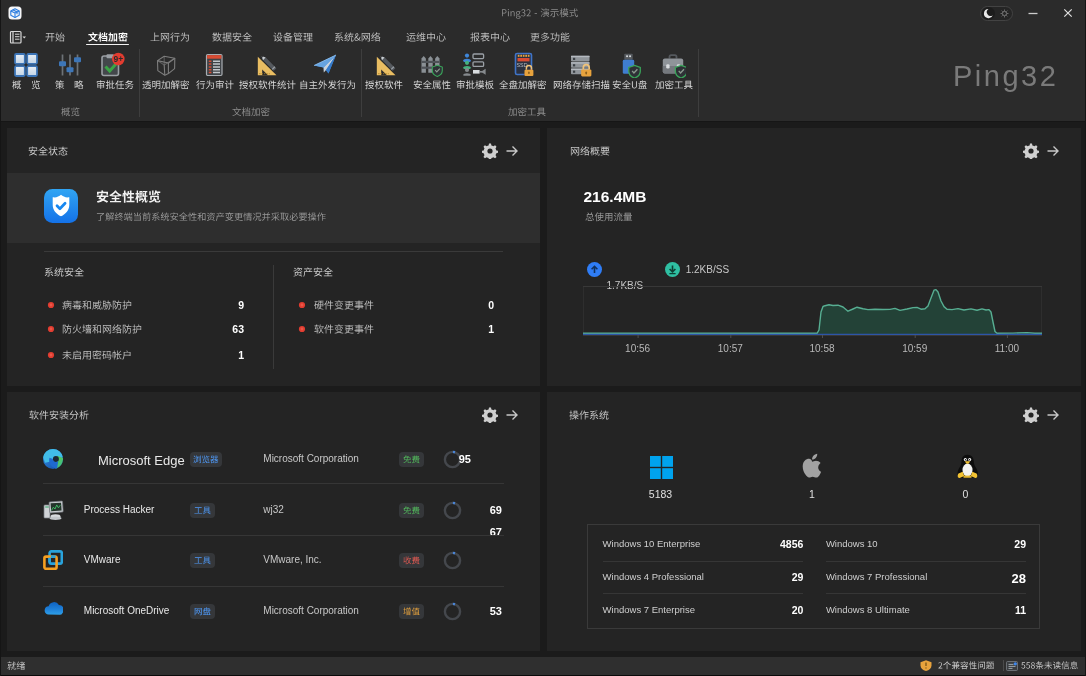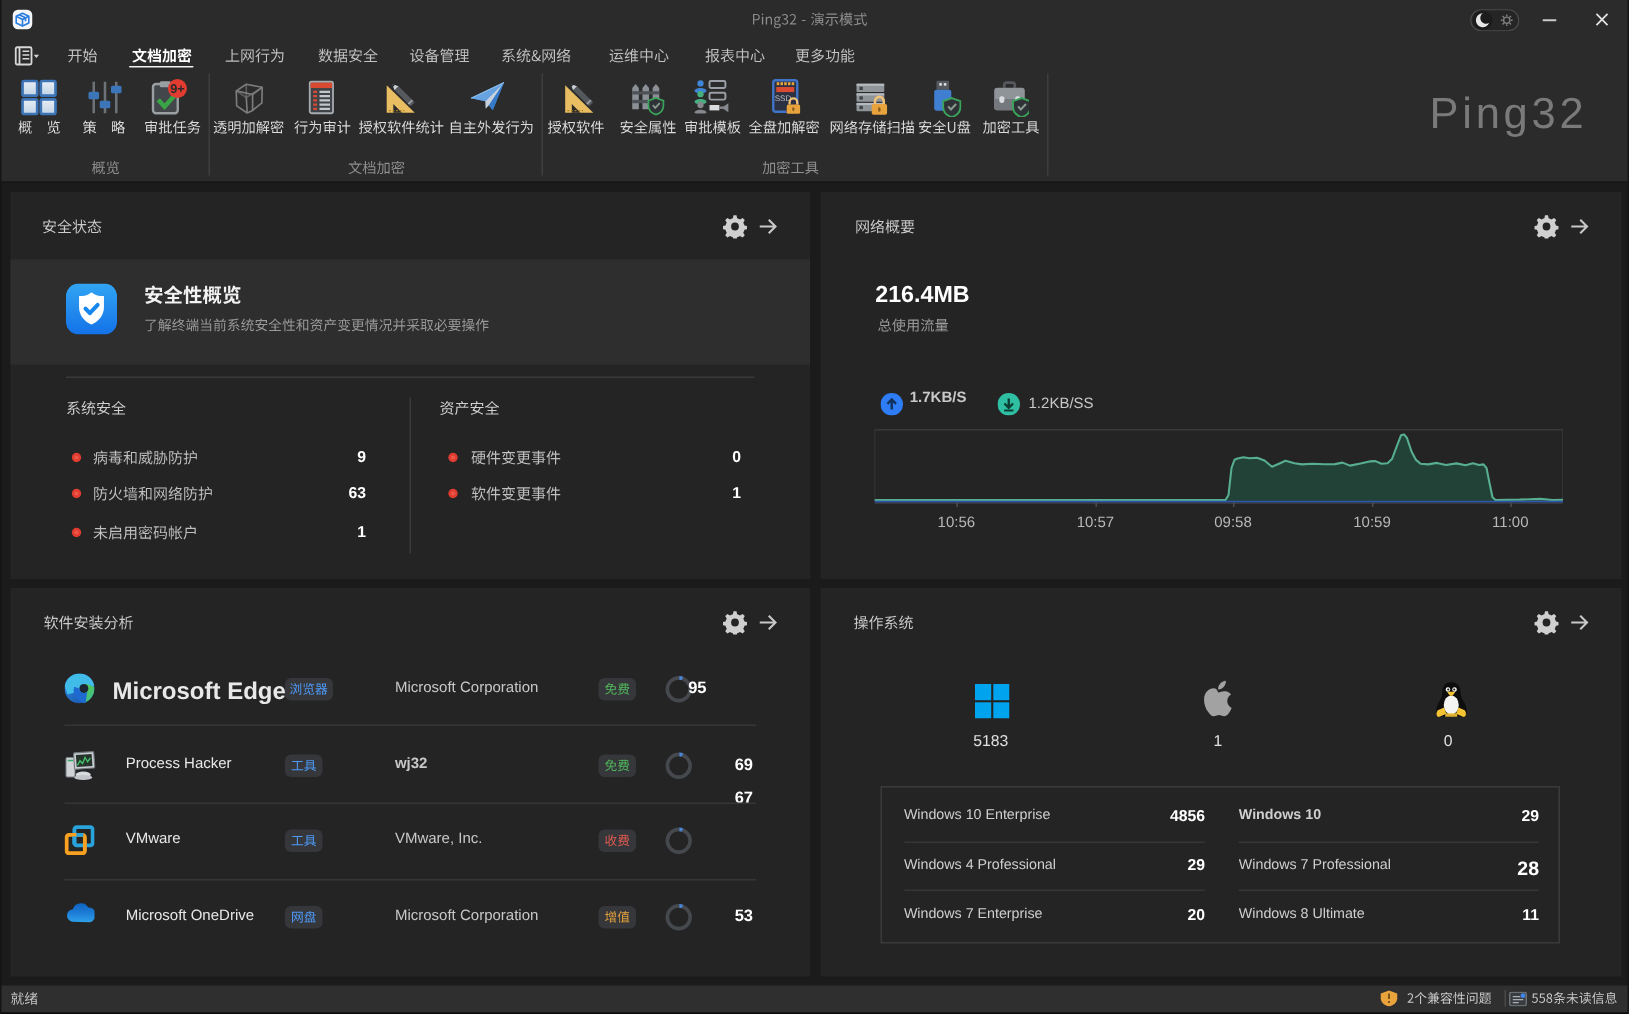--- a/index.html
+++ b/index.html
@@ -467,41 +467,41 @@
 <div style="position:absolute;left:583.5px;top:188.9px;font-size:15.5px;font-weight:bold;color:#ffffff;line-height:1;white-space:nowrap">216.4MB</div>
 <div style="position:absolute;left:584.6px;top:211.6px;">
     <svg width="47.5" height="11.9" viewBox="0 -8.36 47.5 11.9" style="position:absolute;overflow:visible">
       <path transform="translate(0 0.00)" fill="#9a9a9a" d="M7.2 -2.0C7.8 -1.4 8.3 -0.5 8.5 0.1L9.1 -0.3C8.9 -0.9 8.3 -1.7 7.8 -2.3ZM3.9 -2.6C4.5 -2.1 5.3 -1.5 5.6 -1.0L6.1 -1.4C5.8 -1.9 5.1 -2.5 4.4 -3.0ZM2.7 -2.3V-0.3C2.7 0.4 3.0 0.7 4.1 0.7C4.3 0.7 6.0 0.7 6.2 0.7C7.1 0.7 7.3 0.4 7.4 -0.7C7.2 -0.7 6.9 -0.9 6.8 -1.0C6.7 -0.1 6.6 0.0 6.2 0.0C5.8 0.0 4.4 0.0 4.1 0.0C3.5 0.0 3.4 -0.0 3.4 -0.3V-2.3ZM1.3 -2.1C1.1 -1.4 0.8 -0.6 0.4 -0.1L1.1 0.2C1.5 -0.3 1.8 -1.2 2.0 -2.0ZM2.5 -5.4H7.0V-3.7H2.5ZM1.8 -6.1V-3.0H7.8V-6.1H6.2C6.6 -6.5 6.9 -7.1 7.2 -7.7L6.5 -8.0C6.3 -7.4 5.8 -6.6 5.5 -6.1H3.5L4.1 -6.3C3.9 -6.8 3.5 -7.4 3.0 -7.9L2.4 -7.7C2.8 -7.2 3.2 -6.5 3.4 -6.1Z M15.2 -7.9V-6.9H12.5V-6.3H15.2V-5.3H12.8V-2.7H15.1C15.1 -2.2 14.9 -1.7 14.6 -1.2C14.1 -1.6 13.7 -2.0 13.4 -2.5L12.8 -2.3C13.2 -1.7 13.6 -1.2 14.2 -0.8C13.8 -0.4 13.1 -0.0 12.2 0.2C12.3 0.4 12.5 0.6 12.6 0.8C13.6 0.5 14.3 0.1 14.8 -0.4C15.8 0.2 16.9 0.6 18.3 0.8C18.4 0.6 18.6 0.3 18.7 0.1C17.4 -0.0 16.2 -0.4 15.2 -0.9C15.6 -1.4 15.8 -2.1 15.8 -2.7H18.3V-5.3H15.9V-6.3H18.6V-6.9H15.9V-7.9ZM13.5 -4.7H15.2V-3.7L15.2 -3.3H13.5ZM15.9 -4.7H17.6V-3.3H15.9L15.9 -3.7ZM12.1 -8.0C11.6 -6.6 10.7 -5.1 9.7 -4.2C9.8 -4.1 10.0 -3.7 10.1 -3.5C10.5 -3.9 10.8 -4.3 11.1 -4.8V0.8H11.8V-5.8C12.2 -6.5 12.5 -7.1 12.8 -7.8Z M20.5 -7.3V-3.9C20.5 -2.5 20.4 -0.8 19.3 0.3C19.5 0.4 19.8 0.7 19.9 0.8C20.6 0.0 20.9 -1.1 21.1 -2.2H23.4V0.7H24.2V-2.2H26.7V-0.2C26.7 -0.0 26.7 0.0 26.5 0.0C26.3 0.0 25.6 0.0 25.0 0.0C25.1 0.2 25.2 0.5 25.2 0.7C26.1 0.7 26.7 0.7 27.0 0.6C27.3 0.5 27.4 0.3 27.4 -0.2V-7.3ZM21.2 -6.6H23.4V-5.1H21.2ZM26.7 -6.6V-5.1H24.2V-6.6ZM21.2 -4.4H23.4V-2.8H21.1C21.1 -3.2 21.2 -3.5 21.2 -3.9ZM26.7 -4.4V-2.8H24.2V-4.4Z M34.0 -3.4V0.4H34.6V-3.4ZM32.3 -3.4V-2.5C32.3 -1.6 32.2 -0.5 31.0 0.3C31.2 0.4 31.4 0.6 31.5 0.7C32.8 -0.2 32.9 -1.4 32.9 -2.4V-3.4ZM35.7 -3.4V-0.4C35.7 0.2 35.7 0.3 35.9 0.4C36.0 0.6 36.2 0.6 36.4 0.6C36.5 0.6 36.7 0.6 36.9 0.6C37.0 0.6 37.2 0.6 37.3 0.5C37.4 0.4 37.5 0.3 37.6 0.1C37.6 -0.0 37.6 -0.6 37.7 -1.0C37.5 -1.0 37.3 -1.1 37.2 -1.2C37.1 -0.8 37.1 -0.4 37.1 -0.3C37.1 -0.1 37.1 -0.1 37.0 -0.0C37.0 0.0 36.9 0.0 36.8 0.0C36.7 0.0 36.6 0.0 36.5 0.0C36.5 0.0 36.4 0.0 36.4 -0.0C36.3 -0.1 36.3 -0.2 36.3 -0.4V-3.4ZM29.3 -7.4C29.9 -7.0 30.6 -6.5 30.9 -6.1L31.4 -6.7C31.0 -7.0 30.3 -7.5 29.7 -7.9ZM28.9 -4.7C29.5 -4.5 30.2 -4.0 30.6 -3.7L31.0 -4.3C30.6 -4.6 29.9 -5.0 29.3 -5.3ZM29.1 0.2 29.7 0.6C30.3 -0.2 30.9 -1.4 31.4 -2.4L30.9 -2.9C30.4 -1.8 29.6 -0.6 29.1 0.2ZM33.8 -7.8C34.0 -7.5 34.1 -7.1 34.2 -6.7H31.5V-6.1H33.4C33.0 -5.6 32.5 -4.9 32.3 -4.7C32.1 -4.6 31.8 -4.5 31.6 -4.5C31.7 -4.3 31.8 -4.0 31.8 -3.8C32.1 -3.9 32.5 -3.9 36.5 -4.2C36.6 -3.9 36.8 -3.7 36.9 -3.5L37.5 -3.9C37.1 -4.4 36.4 -5.3 35.8 -6.0L35.3 -5.6C35.5 -5.4 35.8 -5.1 36.0 -4.8L33.0 -4.6C33.4 -5.0 33.8 -5.6 34.2 -6.1H37.5V-6.7H35.0C34.9 -7.1 34.7 -7.6 34.5 -8.0Z M40.4 -6.3H45.1V-5.8H40.4ZM40.4 -7.2H45.1V-6.7H40.4ZM39.7 -7.7V-5.4H45.8V-7.7ZM38.5 -5.0V-4.4H47.0V-5.0ZM40.2 -2.6H42.4V-2.0H40.2ZM43.1 -2.6H45.4V-2.0H43.1ZM40.2 -3.5H42.4V-3.0H40.2ZM43.1 -3.5H45.4V-3.0H43.1ZM38.4 -0.0V0.5H47.1V-0.0H43.1V-0.6H46.3V-1.1H43.1V-1.6H46.1V-4.0H39.5V-1.6H42.4V-1.1H39.2V-0.6H42.4V-0.0Z"></path>
     </svg>
   </div>
 <svg style="position:absolute;left:586.5px;top:262.0px;" width="15" height="15" viewBox="0 0 15 15">
     <circle cx="7.5" cy="7.5" r="7.5" fill="#2f7df6"></circle>
     <path d="M7.5 11 V4.6 M4.6 7.2 L7.5 4.3 L10.4 7.2" stroke="#10315e" stroke-width="1.6" fill="none"></path>
   </svg>
-<div style="position:absolute;left:606.5px;top:261px;font-size:10px;font-weight:bold;color:#c8c8c8;line-height:1;white-space:nowrap">1.7KB/S</div>
+<div style="position:absolute;left:606.5px;top:281px;font-size:10px;font-weight:normal;color:#c8c8c8;line-height:1;white-space:nowrap">1.7KB/S</div>
 <svg style="position:absolute;left:664.5px;top:262.0px;" width="15" height="15" viewBox="0 0 15 15">
     <circle cx="7.5" cy="7.5" r="7.5" fill="#2fbfa2"></circle>
     <path d="M7.5 3.6 V9.6 M4.6 7 L7.5 9.9 L10.4 7" stroke="#0d4034" stroke-width="1.6" fill="none"></path>
     <path d="M4.4 11.6 H10.6" stroke="#0d4034" stroke-width="1.3"></path>
   </svg>
 <div style="position:absolute;left:685.7px;top:264.5px;font-size:10px;font-weight:normal;color:#c8c8c8;line-height:1;white-space:nowrap">1.2KB/SS</div>
 <svg style="position:absolute;left:583.0px;top:286.0px;" width="459" height="53" viewBox="0 0 459 53">
     <rect x="0" y="0.5" width="459" height="49" fill="none" stroke="#383838" stroke-width="1"></rect>
     <path d="M0,47.3 L234,47.3 L236,44 L238,26 L240,20.5 L242,19.7 L246,18.8 L250,19.5 L255,19.2 L260,21 L265,25.2 L270,23 L274,21.2 L280,22.8 L285,23.6 L292,23.2 L300,23.5 L307,23.4 L312,22.4 L317,24.4 L324,23 L330,21.6 L334,21.4 L338,23.2 L342,22.8 L345,20 L348,12 L351,4.2 L353,3.6 L355,6 L358,15 L361,20.6 L364,23.2 L369,23.6 L375,22.6 L381,24 L388,22.9 L394,24.2 L399,22.9 L403,24 L406,23.6 L408,26 L410,36 L412,45.5 L414,47.3 L430,47.1 L444,46.6 L452,47.3 L459,47.2 L459,48.6 L0,48.6 Z" fill="#24453a" fill-opacity="0.92"></path>
     <path d="M0,47.3 L234,47.3 L236,44 L238,26 L240,20.5 L242,19.7 L246,18.8 L250,19.5 L255,19.2 L260,21 L265,25.2 L270,23 L274,21.2 L280,22.8 L285,23.6 L292,23.2 L300,23.5 L307,23.4 L312,22.4 L317,24.4 L324,23 L330,21.6 L334,21.4 L338,23.2 L342,22.8 L345,20 L348,12 L351,4.2 L353,3.6 L355,6 L358,15 L361,20.6 L364,23.2 L369,23.6 L375,22.6 L381,24 L388,22.9 L394,24.2 L399,22.9 L403,24 L406,23.6 L408,26 L410,36 L412,45.5 L414,47.3 L430,47.1 L444,46.6 L452,47.3 L459,47.2" stroke="#57ae92" stroke-width="1.4" fill="none" stroke-linejoin="round"></path>
     <path d="M0 48.4 H459" stroke="#2d55a8" stroke-width="1.1"></path>
     <path d="M55.10000000000002 49 v3" stroke="#4f4f4f" stroke-width="1"></path>
     <path d="M147.79999999999995 49 v3" stroke="#4f4f4f" stroke-width="1"></path>
     <path d="M239.5 49 v3" stroke="#4f4f4f" stroke-width="1"></path>
     <path d="M332.20000000000005 49 v3" stroke="#4f4f4f" stroke-width="1"></path>
     <path d="M424.4 49 v3" stroke="#4f4f4f" stroke-width="1"></path>
   </svg>
 <div style="position:absolute;left:637.6px;transform:translateX(-50%);top:343.5px;font-size:10px;font-weight:normal;color:#b8b8b8;line-height:1;white-space:nowrap">10:56</div>
 <div style="position:absolute;left:730.3px;transform:translateX(-50%);top:343.5px;font-size:10px;font-weight:normal;color:#b8b8b8;line-height:1;white-space:nowrap">10:57</div>
-<div style="position:absolute;left:822.0px;transform:translateX(-50%);top:343.5px;font-size:10px;font-weight:normal;color:#b8b8b8;line-height:1;white-space:nowrap">09:58</div>
+<div style="position:absolute;left:822.0px;transform:translateX(-50%);top:343.5px;font-size:10px;font-weight:normal;color:#b8b8b8;line-height:1;white-space:nowrap">10:58</div>
 <div style="position:absolute;left:914.7px;transform:translateX(-50%);top:343.5px;font-size:10px;font-weight:normal;color:#b8b8b8;line-height:1;white-space:nowrap">10:59</div>
 <div style="position:absolute;left:1006.9px;transform:translateX(-50%);top:343.5px;font-size:10px;font-weight:normal;color:#b8b8b8;line-height:1;white-space:nowrap">11:00</div>
 <div style="position:absolute;left:29.0px;top:410.4px;">
     <svg width="60.0" height="12.5" viewBox="0 -8.80 60.0 12.5" style="position:absolute;overflow:visible">
       <path transform="translate(0 0.00)" fill="#cccccc" d="M5.9 -8.4C5.7 -6.9 5.3 -5.4 4.6 -4.4C4.8 -4.4 5.1 -4.1 5.2 -4.0C5.6 -4.6 5.9 -5.3 6.2 -6.2H8.8C8.6 -5.5 8.4 -4.7 8.3 -4.2L8.9 -4.1C9.1 -4.7 9.4 -5.8 9.6 -6.8L9.1 -6.9L9.0 -6.9H6.4C6.5 -7.3 6.6 -7.8 6.6 -8.3ZM6.6 -5.2V-4.8C6.6 -3.4 6.5 -1.3 4.4 0.3C4.5 0.4 4.8 0.7 4.9 0.8C6.1 -0.1 6.8 -1.2 7.1 -2.3C7.5 -0.9 8.2 0.2 9.2 0.8C9.3 0.6 9.5 0.3 9.7 0.2C8.4 -0.5 7.7 -2.0 7.3 -3.8C7.4 -4.2 7.4 -4.5 7.4 -4.8V-5.2ZM0.9 -3.3C1.0 -3.4 1.3 -3.5 1.7 -3.5H2.8V-2.0L0.4 -1.7L0.6 -0.9L2.8 -1.3V0.8H3.5V-1.4L4.8 -1.6L4.8 -2.3L3.5 -2.1V-3.5H4.7V-4.1H3.5V-5.6H2.8V-4.1H1.7C2.0 -4.8 2.3 -5.7 2.6 -6.5H4.8V-7.2H2.9C3.0 -7.5 3.1 -7.9 3.2 -8.2L2.4 -8.4C2.3 -8.0 2.2 -7.6 2.1 -7.2H0.5V-6.5H1.9C1.6 -5.7 1.4 -5.0 1.2 -4.8C1.1 -4.3 0.9 -4.0 0.7 -4.0C0.8 -3.8 0.9 -3.5 0.9 -3.3Z M13.2 -3.4V-2.7H16.0V0.8H16.8V-2.7H19.5V-3.4H16.8V-5.6H19.1V-6.4H16.8V-8.3H16.0V-6.4H14.7C14.8 -6.8 14.9 -7.3 15.0 -7.8L14.3 -7.9C14.1 -6.6 13.7 -5.3 13.1 -4.5C13.3 -4.4 13.6 -4.2 13.7 -4.1C14.0 -4.5 14.2 -5.0 14.5 -5.6H16.0V-3.4ZM12.7 -8.4C12.1 -6.9 11.3 -5.4 10.3 -4.4C10.4 -4.2 10.7 -3.8 10.8 -3.6C11.1 -4.0 11.4 -4.4 11.7 -4.8V0.8H12.4V-6.0C12.8 -6.7 13.1 -7.4 13.4 -8.2Z M24.1 -8.2C24.3 -7.9 24.5 -7.6 24.6 -7.2H20.9V-5.2H21.7V-6.5H28.3V-5.2H29.1V-7.2H25.5C25.3 -7.6 25.1 -8.1 24.9 -8.4ZM26.6 -3.8C26.2 -3.0 25.8 -2.3 25.2 -1.8C24.5 -2.1 23.8 -2.3 23.1 -2.6C23.4 -2.9 23.6 -3.3 23.9 -3.8ZM23.0 -3.8C22.6 -3.2 22.2 -2.7 21.9 -2.2C22.8 -1.9 23.7 -1.6 24.6 -1.2C23.6 -0.6 22.3 -0.2 20.8 0.1C21.0 0.2 21.2 0.6 21.3 0.8C22.9 0.4 24.3 -0.1 25.4 -0.9C26.6 -0.4 27.8 0.2 28.5 0.7L29.1 0.1C28.4 -0.4 27.2 -1.0 26.0 -1.5C26.6 -2.1 27.1 -2.9 27.4 -3.8H29.4V-4.5H24.3C24.6 -5.0 24.8 -5.5 25.0 -6.0L24.2 -6.1C24.0 -5.6 23.7 -5.0 23.4 -4.5H20.7V-3.8Z M30.7 -7.4C31.1 -7.1 31.7 -6.7 31.9 -6.3L32.4 -6.8C32.1 -7.1 31.6 -7.6 31.1 -7.9ZM34.4 -3.8C34.5 -3.6 34.6 -3.3 34.7 -3.1H30.5V-2.5H34.0C33.1 -1.8 31.7 -1.3 30.4 -1.0C30.5 -0.9 30.7 -0.6 30.8 -0.5C31.4 -0.6 32.0 -0.8 32.6 -1.1V-0.4C32.6 0.0 32.3 0.2 32.1 0.2C32.2 0.4 32.3 0.7 32.3 0.8C32.5 0.7 32.9 0.6 35.8 0.0C35.7 -0.1 35.8 -0.4 35.8 -0.6L33.3 -0.1V-1.4C34.0 -1.7 34.5 -2.1 34.9 -2.5C35.7 -0.8 37.2 0.3 39.2 0.7C39.3 0.5 39.5 0.3 39.6 0.1C38.7 -0.1 37.8 -0.4 37.1 -0.9C37.7 -1.2 38.4 -1.5 38.9 -1.9L38.4 -2.3C38.0 -2.0 37.3 -1.6 36.7 -1.2C36.3 -1.6 35.9 -2.0 35.7 -2.5H39.5V-3.1H35.6C35.5 -3.4 35.3 -3.7 35.1 -4.0ZM36.2 -8.4V-7.0H33.9V-6.4H36.2V-4.8H34.2V-4.1H39.2V-4.8H37.0V-6.4H39.4V-7.0H37.0V-8.4ZM30.4 -4.9 30.6 -4.2 32.7 -5.2V-3.7H33.4V-8.4H32.7V-5.9C31.8 -5.5 31.0 -5.1 30.4 -4.9Z M46.7 -8.2 46.0 -7.9C46.8 -6.5 48.0 -4.8 49.0 -3.9C49.1 -4.1 49.4 -4.4 49.6 -4.6C48.6 -5.3 47.4 -6.9 46.7 -8.2ZM43.2 -8.2C42.7 -6.7 41.6 -5.3 40.4 -4.4C40.6 -4.3 41.0 -4.0 41.1 -3.8C41.4 -4.1 41.6 -4.3 41.9 -4.6V-3.9H43.8C43.6 -2.2 43.0 -0.6 40.6 0.2C40.8 0.4 41.0 0.6 41.1 0.8C43.7 -0.1 44.3 -1.9 44.6 -3.9H47.3C47.2 -1.4 47.0 -0.4 46.8 -0.1C46.7 -0.0 46.6 -0.0 46.4 -0.0C46.1 -0.0 45.5 -0.0 44.9 -0.1C45.0 0.1 45.1 0.5 45.1 0.7C45.8 0.7 46.4 0.7 46.7 0.7C47.0 0.7 47.3 0.6 47.5 0.3C47.8 -0.1 48.0 -1.2 48.1 -4.3C48.1 -4.4 48.1 -4.6 48.1 -4.6H41.9C42.8 -5.5 43.5 -6.7 44.0 -8.0Z M54.8 -7.3V-4.2C54.8 -2.8 54.7 -0.9 53.8 0.4C54.0 0.5 54.3 0.7 54.4 0.8C55.4 -0.6 55.5 -2.7 55.5 -4.2V-4.3H57.4V0.8H58.1V-4.3H59.6V-5.0H55.5V-6.8C56.7 -7.0 58.0 -7.3 59.0 -7.7L58.4 -8.3C57.5 -7.9 56.1 -7.5 54.8 -7.3ZM52.1 -8.4V-6.3H50.6V-5.5H52.0C51.7 -4.2 51.0 -2.6 50.3 -1.8C50.5 -1.6 50.6 -1.3 50.7 -1.1C51.2 -1.7 51.7 -2.8 52.1 -3.9V0.8H52.8V-4.1C53.2 -3.6 53.6 -2.9 53.7 -2.6L54.2 -3.2C54.0 -3.5 53.2 -4.6 52.8 -5.0V-5.5H54.3V-6.3H52.8V-8.4Z"></path>
     </svg>
   </div>
 <svg style="position:absolute;left:482.0px;top:406.7px;" width="16" height="16" viewBox="0 0 16 16">
     <path fill="#cfcfcf" d="M7 0.5 h2 l0.4 2 a5 5 0 0 1 1.9 0.8 l1.8-1 1.4 1.4 -1 1.8 a5 5 0 0 1 0.8 1.9 l2 0.4 v2 l-2 0.4 a5 5 0 0 1 -0.8 1.9 l1 1.8 -1.4 1.4 -1.8-1 a5 5 0 0 1 -1.9 0.8 l-0.4 2 h-2 l-0.4-2 a5 5 0 0 1 -1.9-0.8 l-1.8 1 -1.4-1.4 1-1.8 a5 5 0 0 1 -0.8-1.9 l-2-0.4 v-2 l2-0.4 a5 5 0 0 1 0.8-1.9 l-1-1.8 1.4-1.4 1.8 1 a5 5 0 0 1 1.9-0.8 Z"></path>
     <circle cx="8" cy="8" r="2.6" fill="#242424"></circle>
@@ -519,21 +519,21 @@
         <stop offset="0" stop-color="#58ca4d"></stop>
         <stop offset="1" stop-color="#3dbd8f"></stop>
       </linearGradient>
     </defs>
     <circle cx="10" cy="10" r="10" fill="url(#egB)"></circle>
     <path d="M0.15 8.3 A10 10 0 0 1 19.85 8.3 L13 11.5 L2 13.8 Z" fill="#41bce8"></path>
     <path d="M19.95 9 A10 10 0 0 1 12.6 19.65 L11.9 12.6 L14.2 6.8 Z" fill="url(#egG)"></path>
     <circle cx="12.9" cy="10" r="3" fill="#1c2735"></circle>
     <path d="M9.9 10 a3 3 0 0 0 3 3 c0.9 0 1.7 -0.4 2.3 -1 l-1.1 7.6 a8.3 8.3 0 0 1 -7.6 -10.8 Z" fill="#1f6ad0"></path>
   </svg>
-<div style="position:absolute;left:75px;top:454.1px;font-size:16px;font-weight:bold;color:#e8e8e8;line-height:1;white-space:nowrap">Microsoft Edge</div>
+<div style="position:absolute;left:98px;top:454.1px;font-size:13px;font-weight:normal;color:#e8e8e8;line-height:1;white-space:nowrap">Microsoft Edge</div>
 <div style="position:absolute;left:189.5px;top:451.9px;width:32.6px;height:15px;background:#35373a;border-radius:4px"></div>
 <div style="position:absolute;left:193.1px;top:455.2px;">
     <svg width="25.5" height="10.6" viewBox="0 -7.48 25.5 10.6" style="position:absolute;overflow:visible">
       <path transform="translate(0 0.00)" fill="#4f9bfa" d="M5.8 -6.2V-1.2H6.4V-6.2ZM7.2 -7.1V-0.0C7.2 0.1 7.2 0.1 7.1 0.1C7.0 0.1 6.6 0.1 6.2 0.1C6.3 0.3 6.4 0.5 6.4 0.7C7.0 0.7 7.3 0.7 7.5 0.6C7.7 0.5 7.8 0.3 7.8 -0.0V-7.1ZM0.7 -6.6C1.1 -6.2 1.6 -5.7 1.8 -5.4L2.2 -5.8C2.0 -6.1 1.5 -6.6 1.1 -6.9ZM0.4 -4.3C0.8 -4.0 1.3 -3.5 1.5 -3.2L2.0 -3.6C1.7 -3.9 1.2 -4.3 0.8 -4.6ZM0.5 0.1 1.1 0.4C1.4 -0.3 1.9 -1.3 2.2 -2.1L1.7 -2.5C1.3 -1.6 0.9 -0.5 0.5 0.1ZM2.5 -4.1C2.9 -3.6 3.3 -3.0 3.7 -2.4C3.3 -1.4 2.8 -0.6 2.0 0.1C2.2 0.2 2.4 0.4 2.5 0.5C3.2 -0.1 3.7 -0.9 4.1 -1.8C4.4 -1.2 4.6 -0.7 4.8 -0.3L5.3 -0.6C5.1 -1.2 4.7 -1.8 4.3 -2.5C4.6 -3.3 4.8 -4.1 4.9 -5.1H5.5V-5.7H2.4V-5.1H4.3C4.2 -4.4 4.1 -3.7 3.9 -3.1C3.6 -3.6 3.3 -4.0 3.0 -4.4ZM3.2 -6.9C3.4 -6.5 3.7 -6.0 3.8 -5.7L4.4 -5.9C4.2 -6.2 4.0 -6.7 3.8 -7.1Z M14.0 -5.3C14.4 -4.9 14.9 -4.3 15.1 -3.9L15.7 -4.2C15.5 -4.6 15.0 -5.2 14.5 -5.6ZM9.5 -6.7V-4.3H10.1V-6.7ZM11.3 -7.1V-4.0H11.9V-7.1ZM13.0 -1.6V-0.2C13.0 0.4 13.2 0.6 14.0 0.6C14.2 0.6 15.4 0.6 15.5 0.6C16.2 0.6 16.4 0.3 16.5 -0.6C16.3 -0.7 16.0 -0.8 15.9 -0.9C15.9 -0.1 15.8 0.0 15.5 0.0C15.2 0.0 14.3 0.0 14.1 0.0C13.7 0.0 13.6 -0.0 13.6 -0.2V-1.6ZM12.4 -2.8V-2.1C12.4 -1.4 12.2 -0.5 9.1 0.2C9.2 0.3 9.4 0.6 9.5 0.7C12.7 -0.1 13.0 -1.2 13.0 -2.1V-2.8ZM10.2 -3.7V-1.0H10.8V-3.2H14.8V-1.1H15.5V-3.7ZM13.5 -7.1C13.3 -6.2 12.9 -5.2 12.3 -4.6C12.5 -4.5 12.8 -4.4 12.9 -4.3C13.2 -4.7 13.4 -5.2 13.7 -5.7H16.4V-6.3H13.9C13.9 -6.5 14.0 -6.8 14.1 -7.0Z M18.7 -6.2H20.1V-5.0H18.7ZM22.3 -6.2H23.8V-5.0H22.3ZM22.2 -4.1C22.6 -4.0 23.0 -3.8 23.3 -3.6H20.8C21.0 -3.8 21.2 -4.1 21.3 -4.4L20.7 -4.5V-6.8H18.1V-4.5H20.7C20.5 -4.2 20.3 -3.9 20.1 -3.6H17.4V-3.0H19.5C19.0 -2.5 18.2 -2.0 17.3 -1.7C17.4 -1.6 17.5 -1.3 17.6 -1.2L18.1 -1.4V0.7H18.7V0.4H20.1V0.6H20.7V-1.9H19.1C19.6 -2.3 20.0 -2.6 20.4 -3.0H21.9C22.3 -2.6 22.8 -2.2 23.3 -1.9H21.7V0.7H22.3V0.4H23.8V0.6H24.4V-1.4L24.9 -1.3C24.9 -1.4 25.1 -1.6 25.3 -1.8C24.3 -2.0 23.4 -2.4 22.7 -3.0H25.1V-3.6H23.6L23.8 -3.8C23.5 -4.0 23.0 -4.3 22.6 -4.5ZM21.7 -6.8V-4.5H24.4V-6.8ZM18.7 -0.1V-1.4H20.1V-0.1ZM22.3 -0.1V-1.4H23.8V-0.1Z"></path>
     </svg>
   </div>
 <div style="position:absolute;left:263.3px;top:454.2px;font-size:10px;font-weight:normal;color:#c8c8c8;line-height:1;white-space:nowrap">Microsoft Corporation</div>
 <div style="position:absolute;left:399px;top:451.9px;width:24.5px;height:15px;background:#35373a;border-radius:4px"></div>
 <div style="position:absolute;left:402.8px;top:455.2px;">
     <svg width="17.0" height="10.6" viewBox="0 -7.48 17.0 10.6" style="position:absolute;overflow:visible">
@@ -556,21 +556,21 @@
     <ellipse cx="12.5" cy="16.5" rx="5" ry="2.2" fill="#d8dbde"></ellipse>
     <ellipse cx="12.5" cy="18.3" rx="6" ry="1.7" fill="#c2c6ca"></ellipse>
   </svg>
 <div style="position:absolute;left:83.8px;top:504.8px;font-size:10px;font-weight:normal;color:#e8e8e8;line-height:1;white-space:nowrap">Process Hacker</div>
 <div style="position:absolute;left:189.5px;top:502.6px;width:25.4px;height:15px;background:#35373a;border-radius:4px"></div>
 <div style="position:absolute;left:193.7px;top:505.9px;">
     <svg width="17.0" height="10.6" viewBox="0 -7.48 17.0 10.6" style="position:absolute;overflow:visible">
       <path transform="translate(0 0.00)" fill="#4f9bfa" d="M0.4 -0.6V0.0H8.1V-0.6H4.6V-5.5H7.7V-6.2H0.9V-5.5H3.9V-0.6Z M13.6 -0.7C14.6 -0.3 15.6 0.3 16.2 0.7L16.7 0.2C16.0 -0.2 15.0 -0.7 14.1 -1.2ZM11.3 -1.1C10.8 -0.7 9.7 -0.1 8.8 0.2C9.0 0.3 9.2 0.6 9.3 0.7C10.2 0.3 11.2 -0.2 11.9 -0.7ZM10.3 -6.7V-1.8H8.9V-1.2H16.6V-1.8H15.3V-6.7ZM10.9 -1.8V-2.6H14.7V-1.8ZM10.9 -5.0H14.7V-4.3H10.9ZM10.9 -5.5V-6.2H14.7V-5.5ZM10.9 -3.8H14.7V-3.0H10.9Z"></path>
     </svg>
   </div>
-<div style="position:absolute;left:263.3px;top:504.9px;font-size:10px;font-weight:bold;color:#c8c8c8;line-height:1;white-space:nowrap">wj32</div>
+<div style="position:absolute;left:263.3px;top:504.9px;font-size:10px;font-weight:normal;color:#c8c8c8;line-height:1;white-space:nowrap">wj32</div>
 <div style="position:absolute;left:399px;top:502.6px;width:24.5px;height:15px;background:#35373a;border-radius:4px"></div>
 <div style="position:absolute;left:402.8px;top:505.9px;">
     <svg width="17.0" height="10.6" viewBox="0 -7.48 17.0 10.6" style="position:absolute;overflow:visible">
       <path transform="translate(0 0.00)" fill="#52b95c" d="M2.8 -7.2C2.4 -6.3 1.5 -5.3 0.3 -4.5C0.5 -4.4 0.7 -4.2 0.8 -4.0C1.0 -4.1 1.1 -4.3 1.3 -4.4V-2.4H3.6C3.2 -1.3 2.4 -0.4 0.4 0.1C0.6 0.2 0.7 0.4 0.8 0.6C2.9 0.0 3.9 -1.0 4.3 -2.4H4.7V-0.4C4.7 0.3 4.9 0.5 5.7 0.5C5.9 0.5 7.0 0.5 7.1 0.5C7.9 0.5 8.0 0.2 8.1 -1.0C7.9 -1.1 7.7 -1.2 7.5 -1.3C7.5 -0.2 7.4 -0.1 7.1 -0.1C6.9 -0.1 6.0 -0.1 5.8 -0.1C5.4 -0.1 5.3 -0.1 5.3 -0.4V-2.4H7.5V-5.0H5.0C5.3 -5.4 5.6 -5.8 5.8 -6.2L5.4 -6.5L5.3 -6.5H3.2C3.3 -6.7 3.4 -6.9 3.5 -7.0ZM2.0 -5.0C2.3 -5.3 2.6 -5.6 2.8 -6.0H4.9C4.7 -5.6 4.5 -5.3 4.2 -5.0ZM1.9 -4.4H4.0C3.9 -3.9 3.9 -3.4 3.8 -2.9H1.9ZM4.6 -4.4H6.8V-2.9H4.4C4.5 -3.4 4.6 -3.9 4.6 -4.4Z M12.5 -2.0C12.3 -0.7 11.5 -0.1 8.9 0.1C9.0 0.3 9.1 0.5 9.1 0.7C12.0 0.3 12.8 -0.4 13.2 -2.0ZM12.9 -0.5C14.0 -0.2 15.4 0.3 16.2 0.7L16.5 0.2C15.8 -0.2 14.3 -0.7 13.3 -0.9ZM11.5 -5.1C11.5 -4.8 11.4 -4.6 11.4 -4.4H10.2L10.3 -5.1ZM12.1 -5.1H13.5V-4.4H12.0C12.1 -4.6 12.1 -4.8 12.1 -5.1ZM9.8 -5.5C9.7 -5.0 9.6 -4.4 9.5 -4.0H11.0C10.7 -3.6 10.1 -3.3 9.0 -3.0C9.1 -2.9 9.3 -2.7 9.3 -2.5C9.6 -2.6 9.9 -2.7 10.1 -2.7V-0.5H10.7V-2.3H14.8V-0.6H15.5V-2.9H10.4C11.1 -3.2 11.6 -3.5 11.8 -4.0H13.5V-3.1H14.1V-4.0H15.8C15.8 -3.7 15.7 -3.6 15.7 -3.6C15.6 -3.5 15.6 -3.5 15.5 -3.5C15.4 -3.5 15.1 -3.5 14.9 -3.5C14.9 -3.4 15.0 -3.2 15.0 -3.1C15.3 -3.1 15.6 -3.1 15.8 -3.1C15.9 -3.1 16.1 -3.1 16.2 -3.2C16.3 -3.4 16.4 -3.7 16.4 -4.2C16.4 -4.3 16.4 -4.4 16.4 -4.4H14.1V-5.1H15.9V-6.6H14.1V-7.1H13.5V-6.6H12.1V-7.1H11.5V-6.6H9.4V-6.1H11.5V-5.5L10.0 -5.5ZM12.1 -6.1H13.5V-5.5H12.1ZM14.1 -6.1H15.3V-5.5H14.1Z"></path>
     </svg>
   </div>
 <svg style="position:absolute;left:443.3px;top:500.6px;" width="19" height="19" viewBox="0 0 19 19">
     <circle cx="9.5" cy="9.5" r="7.6" fill="none" stroke="#45484d" stroke-width="2.4"></circle>
     <path d="M9.9 1.91 a7.6 7.6 0 0 1 2.1 0.33" stroke="#4a86d8" stroke-width="2.4" fill="none"></path>
   </svg>
@@ -666,21 +666,21 @@
     <path d="M2.5 19.5 l4.2 -1.8 l1.5 4.2 l-4.5 2 c-1.8 0.5 -2.8 -2 -1.2 -4.4 Z" fill="#f3c333"></path>
     <path d="M20.5 19.5 l-4.2 -1.8 l-1.5 4.2 l4.5 2 c1.8 0.5 2.8 -2 1.2 -4.4 Z" fill="#f3c333"></path>
     <path d="M7.5 21.5 h8 v2.3 h-8 Z" fill="#f3c333" opacity="0.9"></path>
   </svg>
 <div style="position:absolute;left:660.5px;transform:translateX(-50%);top:489.0px;font-size:10.5px;font-weight:normal;color:#e0e0e0;line-height:1;white-space:nowrap">5183</div>
 <div style="position:absolute;left:812.0px;transform:translateX(-50%);top:489.0px;font-size:10.5px;font-weight:normal;color:#e0e0e0;line-height:1;white-space:nowrap">1</div>
 <div style="position:absolute;left:965.5px;transform:translateX(-50%);top:489.0px;font-size:10.5px;font-weight:normal;color:#e0e0e0;line-height:1;white-space:nowrap">0</div>
 <div style="position:absolute;left:586.5px;top:524px;width:453px;height:104.5px;border:1px solid #3a3a3a"></div>
 <div style="position:absolute;left:602.6px;top:538.8px;font-size:9.5px;font-weight:normal;color:#cfcfcf;line-height:1;white-space:nowrap">Windows 10 Enterprise</div>
 <div style="position:absolute;right:282.7px;top:538.5px;font-size:10.5px;font-weight:bold;color:#ffffff;line-height:1;white-space:nowrap">4856</div>
-<div style="position:absolute;left:825.9px;top:538.8px;font-size:9.5px;font-weight:bold;color:#cfcfcf;line-height:1;white-space:nowrap">Windows 10</div>
+<div style="position:absolute;left:825.9px;top:538.8px;font-size:9.5px;font-weight:normal;color:#cfcfcf;line-height:1;white-space:nowrap">Windows 10</div>
 <div style="position:absolute;right:60.0px;top:538.5px;font-size:10.5px;font-weight:bold;color:#ffffff;line-height:1;white-space:nowrap">29</div>
 <div style="position:absolute;left:602.6px;top:571.8px;font-size:9.5px;font-weight:normal;color:#cfcfcf;line-height:1;white-space:nowrap">Windows 4 Professional</div>
 <div style="position:absolute;right:282.7px;top:571.5px;font-size:10.5px;font-weight:bold;color:#ffffff;line-height:1;white-space:nowrap">29</div>
 <div style="position:absolute;left:825.9px;top:571.8px;font-size:9.5px;font-weight:normal;color:#cfcfcf;line-height:1;white-space:nowrap">Windows 7 Professional</div>
 <div style="position:absolute;right:60.0px;top:571.5px;font-size:13px;font-weight:bold;color:#ffffff;line-height:1;white-space:nowrap">28</div>
 <div style="position:absolute;left:602.6px;top:604.8px;font-size:9.5px;font-weight:normal;color:#cfcfcf;line-height:1;white-space:nowrap">Windows 7 Enterprise</div>
 <div style="position:absolute;right:282.7px;top:604.5px;font-size:10.5px;font-weight:bold;color:#ffffff;line-height:1;white-space:nowrap">20</div>
 <div style="position:absolute;left:825.9px;top:604.8px;font-size:9.5px;font-weight:normal;color:#cfcfcf;line-height:1;white-space:nowrap">Windows 8 Ultimate</div>
 <div style="position:absolute;right:60.0px;top:604.5px;font-size:10.5px;font-weight:bold;color:#ffffff;line-height:1;white-space:nowrap">11</div>
 <div style="position:absolute;left:602.6px;top:560.5px;width:200.7px;height:1px;background:#363636"></div>

